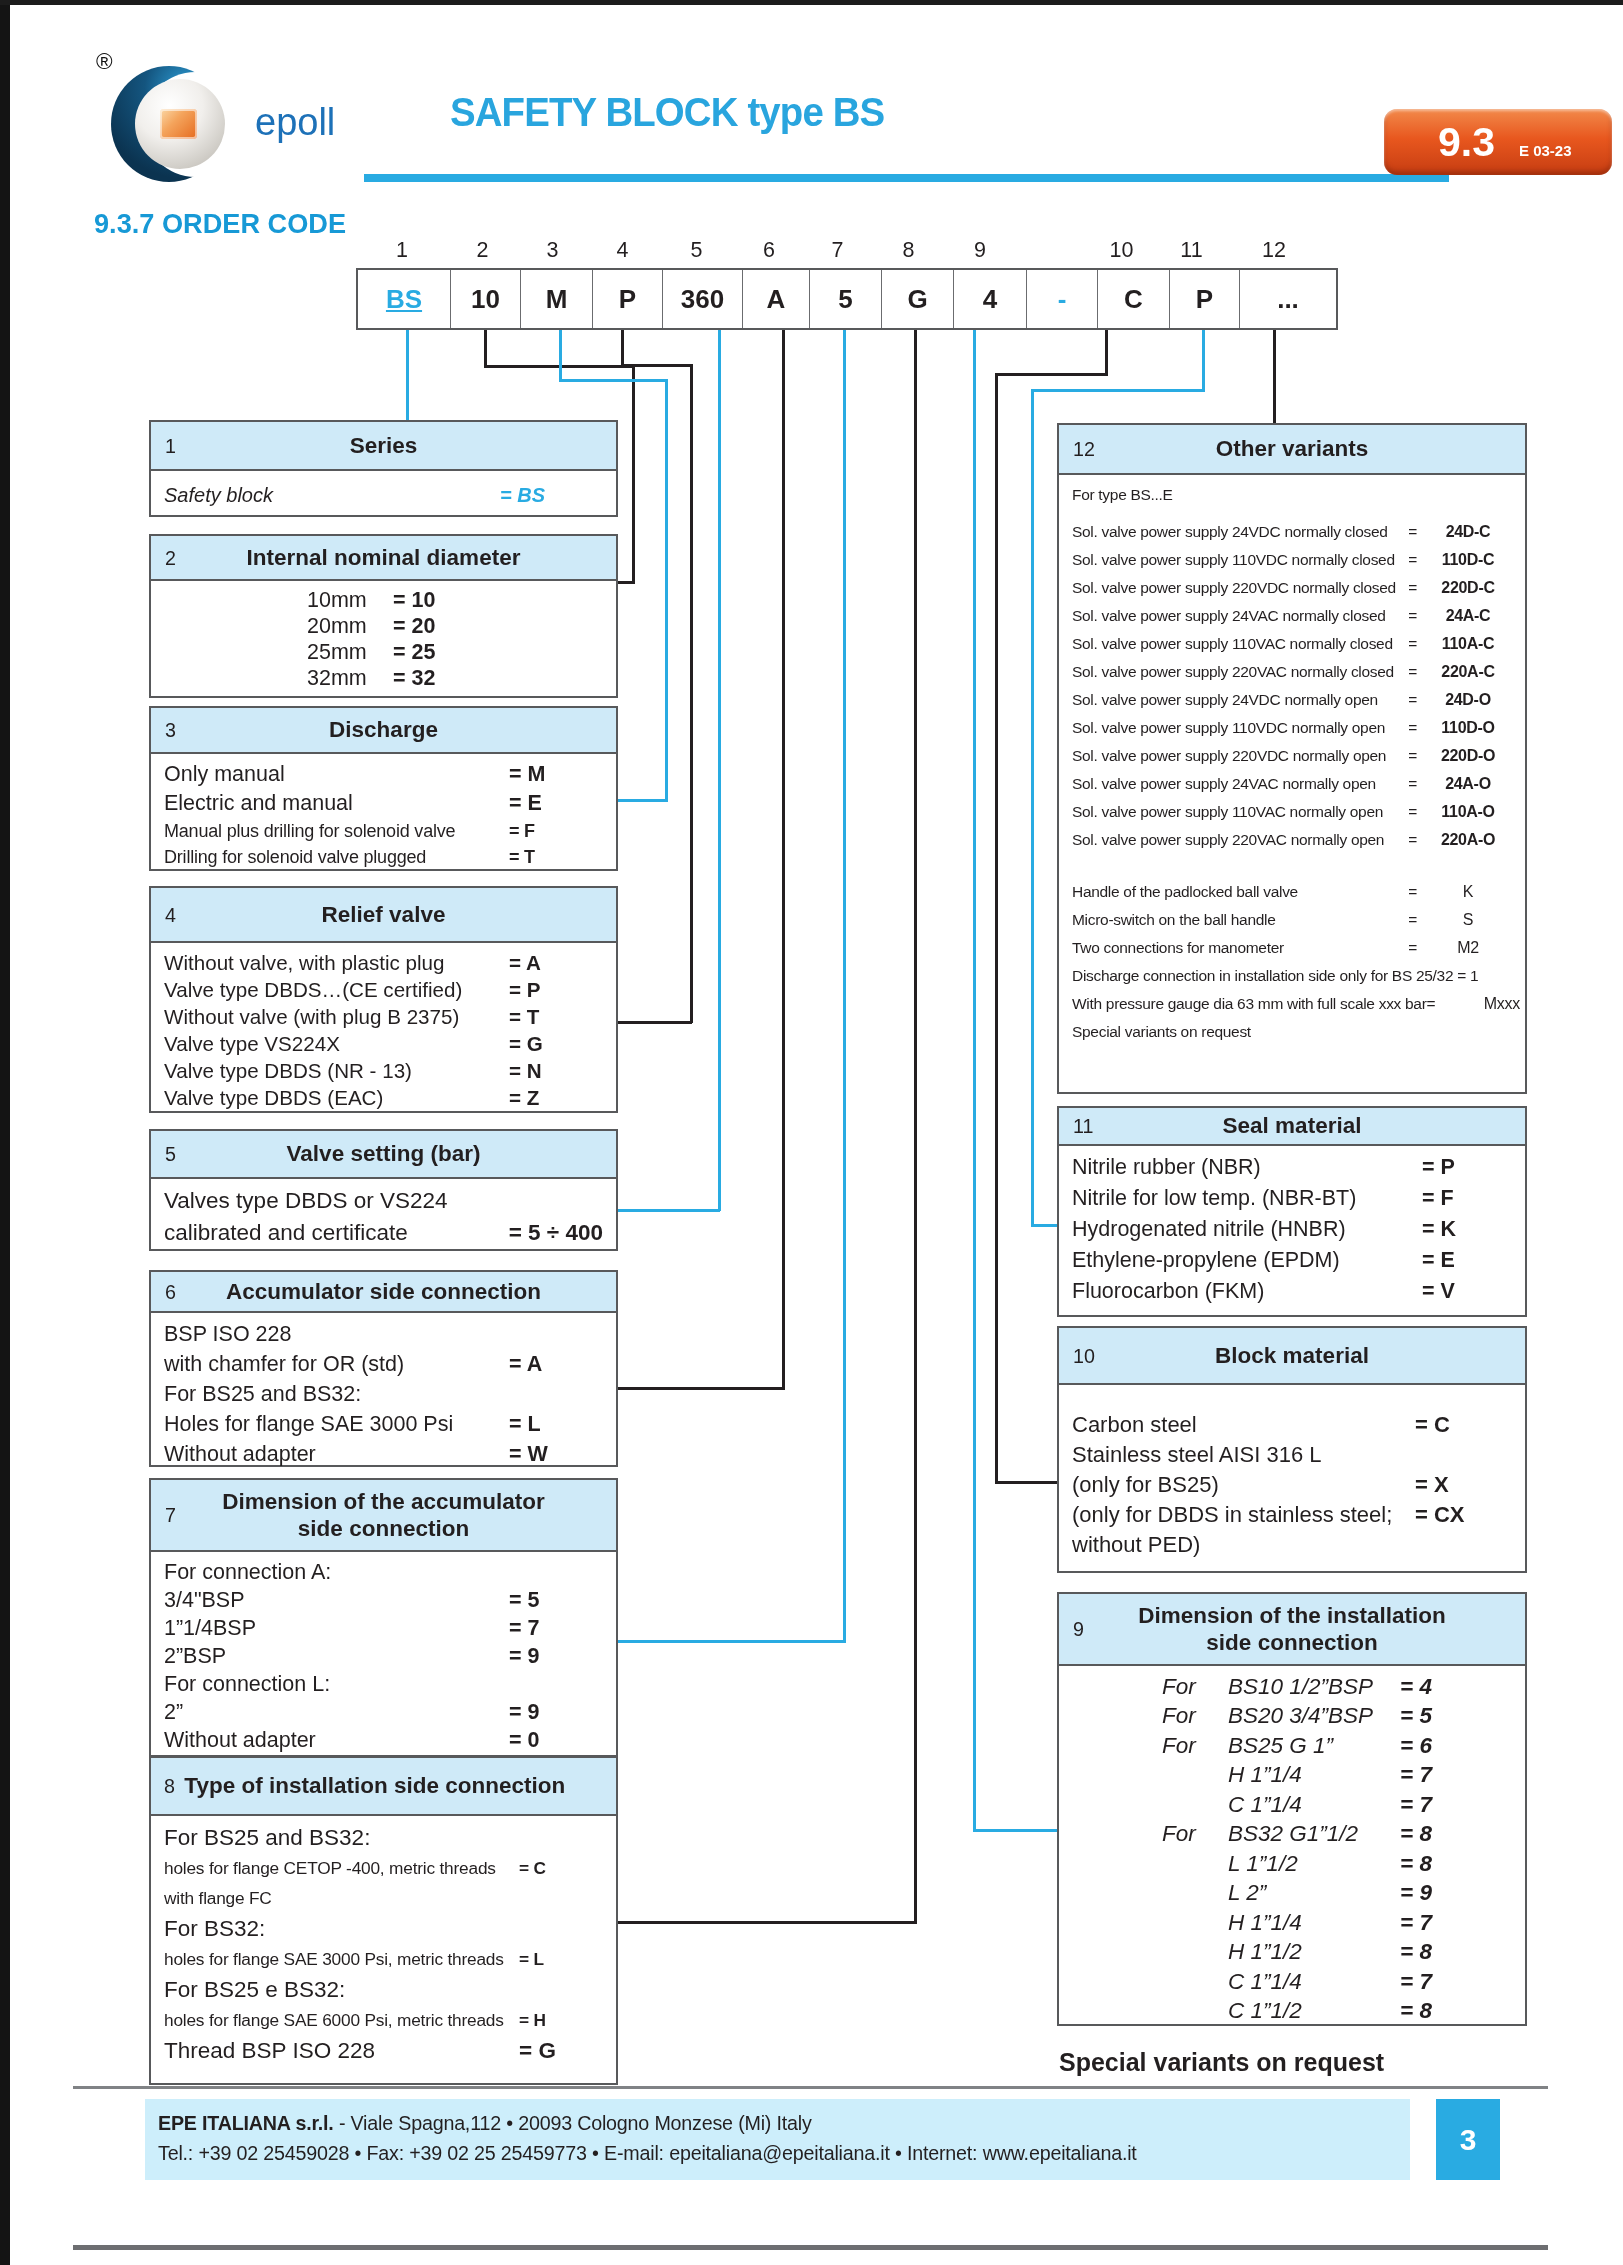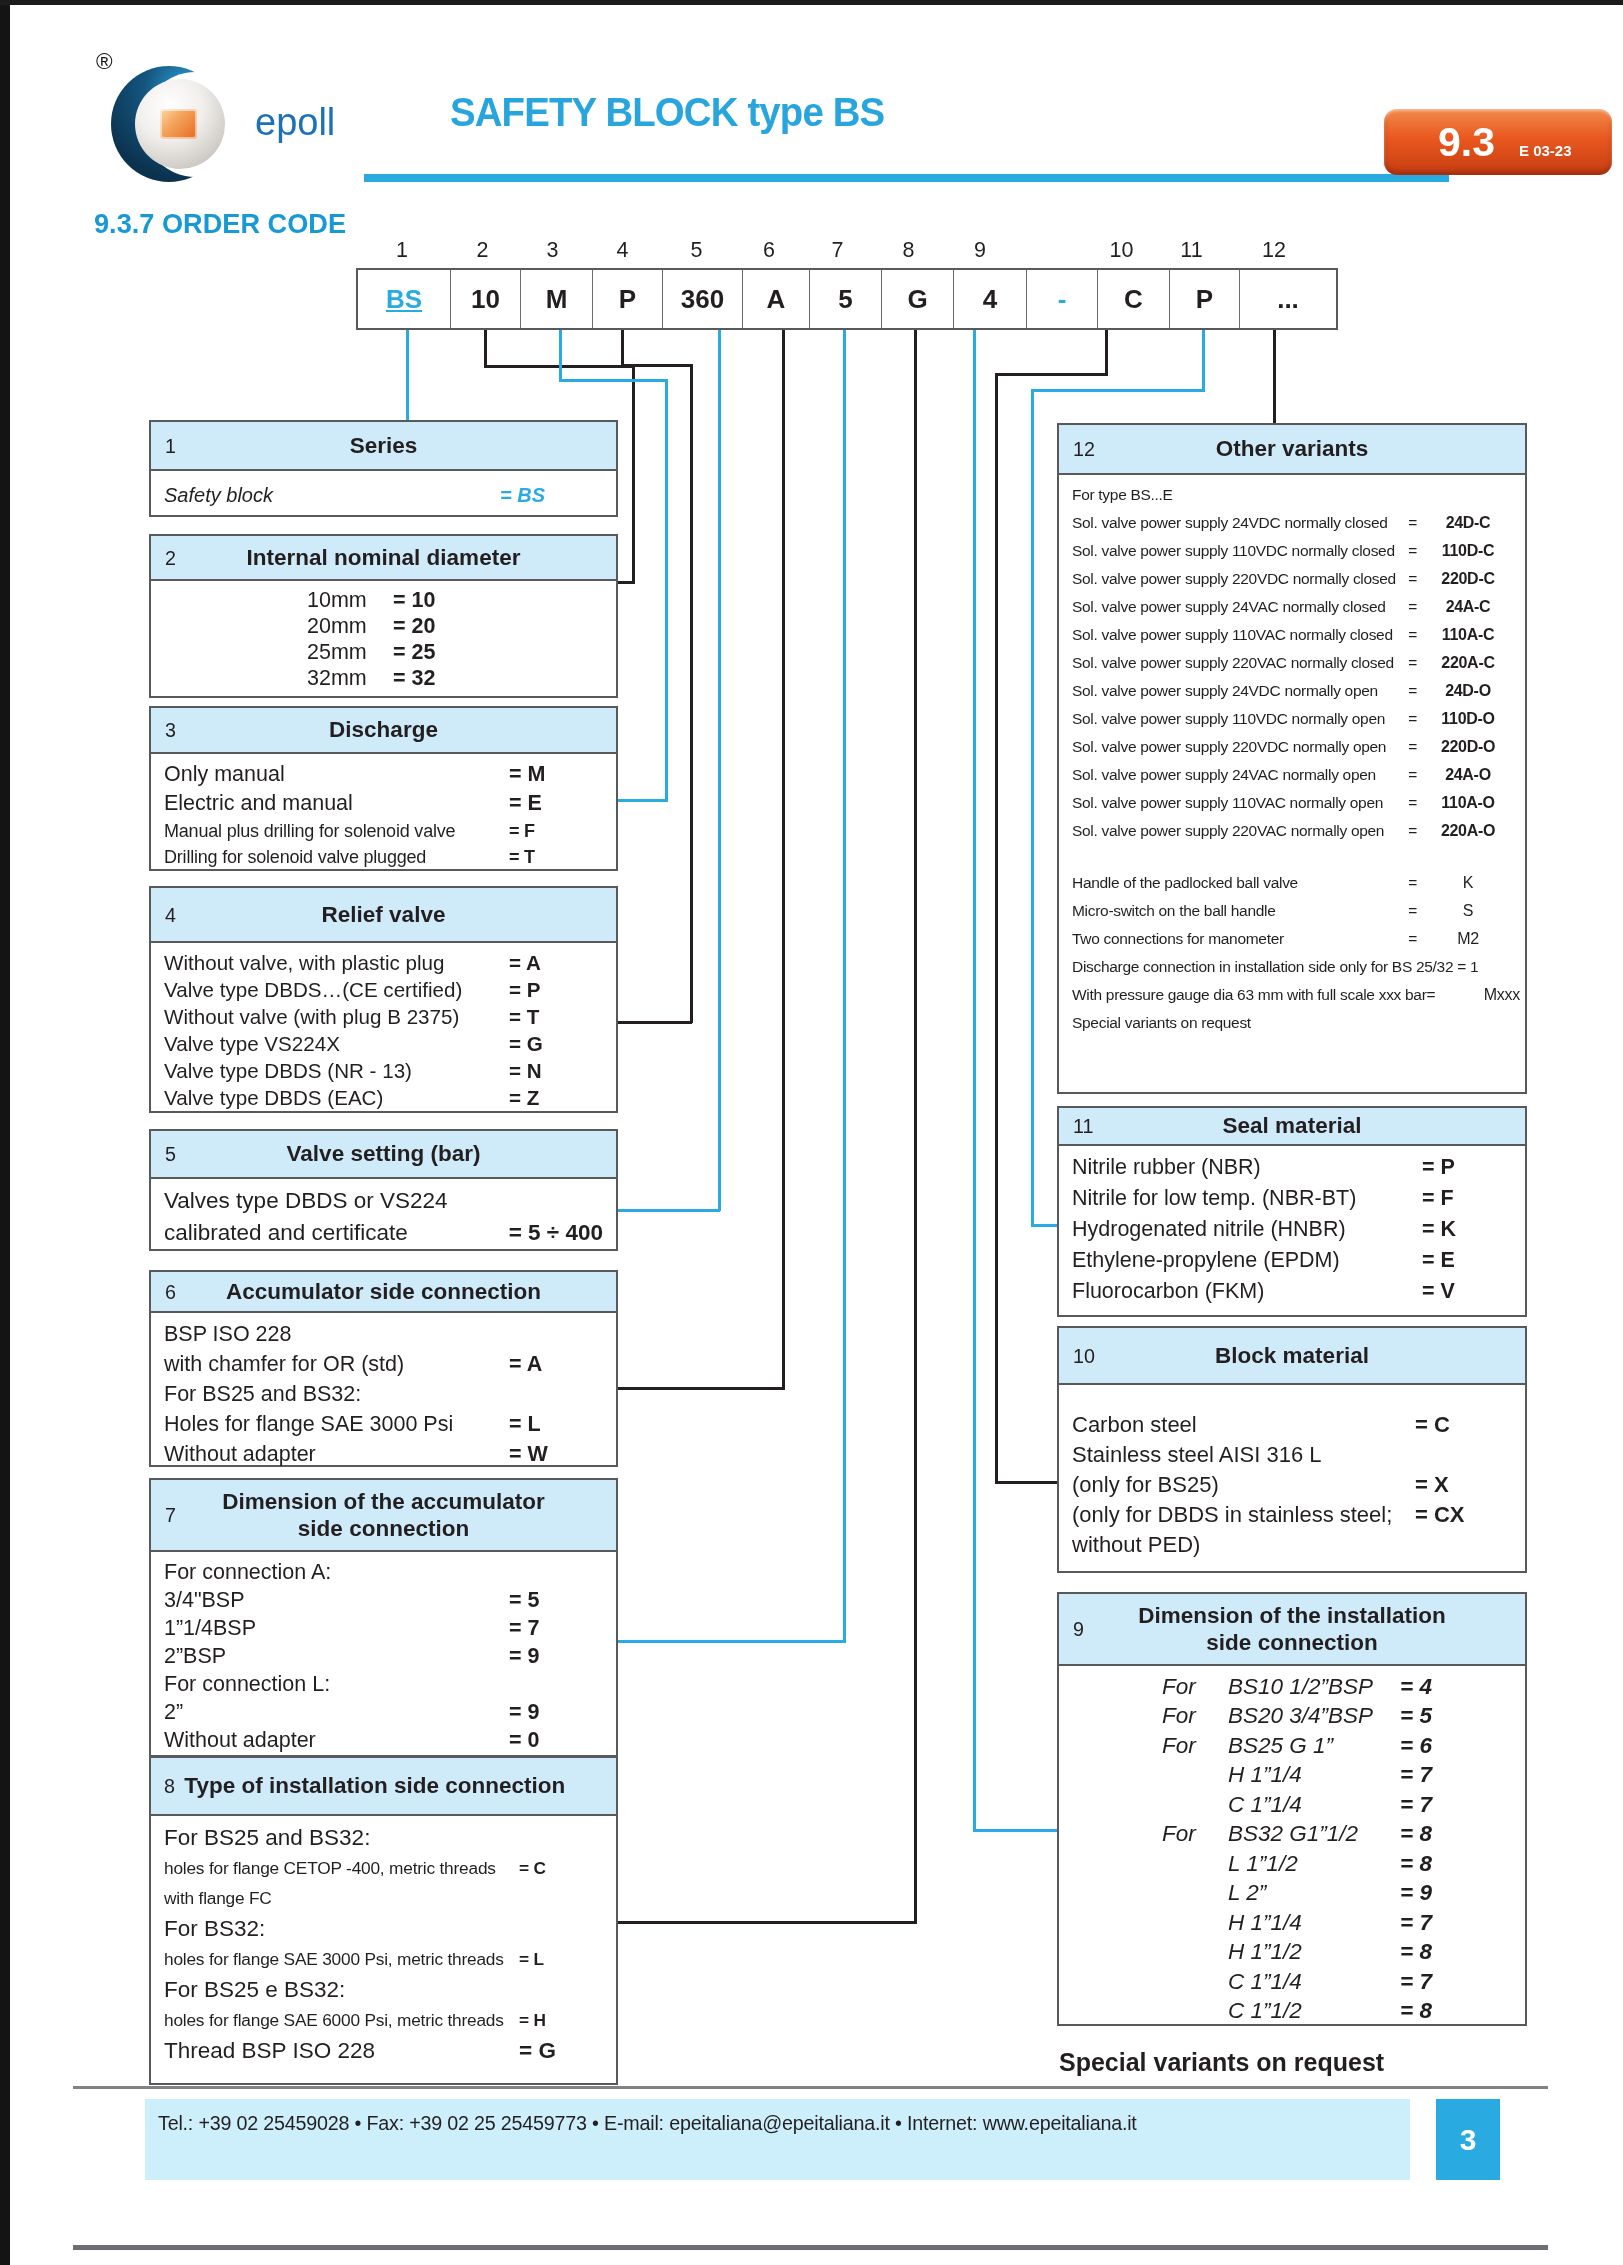--- a/index.html
+++ b/index.html
@@ -81,21 +81,21 @@
   .bb-s7 .r{font-size:21.5px;line-height:28px;}
   .bb-s7 .v{width:94px;}
   .bb-s8 .r{font-size:22.5px;line-height:31px;}
   .bb-s8 .r.sm{font-size:17.3px;letter-spacing:-0.2px;line-height:30px;}
   .bb-s8 .v{width:84px;}
   .bb-s12 .r{font-size:15.5px;letter-spacing:-0.3px;line-height:28px;}
   .bb-s12 .r .e{width:22.5px;text-align:center;flex-shrink:0;}
   .bb-s12 .r .v{width:88px;text-align:center;font-weight:normal;font-size:16px;}
   .bb-s12 .r .v.b{font-weight:bold;}
   .bb-s12 .r.gap{margin-top:24px;}
-  .bb-s12 .r:first-child{margin-bottom:0;}
+  .bb-s12 .r:first-child{margin-bottom:9px;}
   .bb-s11 .r{font-size:21.5px;line-height:31px;}
   .bb-s11 .v{width:90px;}
   .bb-s10 .r{font-size:22px;line-height:30px;align-items:center;}
   .bb-s10 .v{width:97px;}
   .bb-s10 .r:first-child{margin-top:19px;}
   .bb-s9 .r{font-size:22.5px;line-height:29.5px;padding-left:90px;font-style:italic;}
   .bb-s9 .f{width:66px;flex-shrink:0;}
   .bb-s9 .n{flex:1;white-space:nowrap;}
   .bb-s9 .v{width:112px;}
 
@@ -642,18 +642,19 @@
             <span class="v">= 8</span>
           </div>
         </div>
       </div>
     </div>
 
   <div class="special-note">Special variants on request</div>
 
   <div class="rule-top"></div>
   <div class="footer-bar">
+    <div class="footer-line"><span class="b">EPE  ITALIANA  s.r.l.</span><span> - Viale Spagna,112 • 20093 Cologno Monzese (Mi) Italy</span></div>
     <div class="footer-line">Tel.: +39 02 25459028 • Fax: +39 02 25 25459773 • E-mail: epeitaliana@epeitaliana.it • Internet:  www.epeitaliana.it</div>
   </div>
   <div class="page-box">3</div>
   <div class="rule-bottom"></div>
 </div>
 
 
 </body></html>

